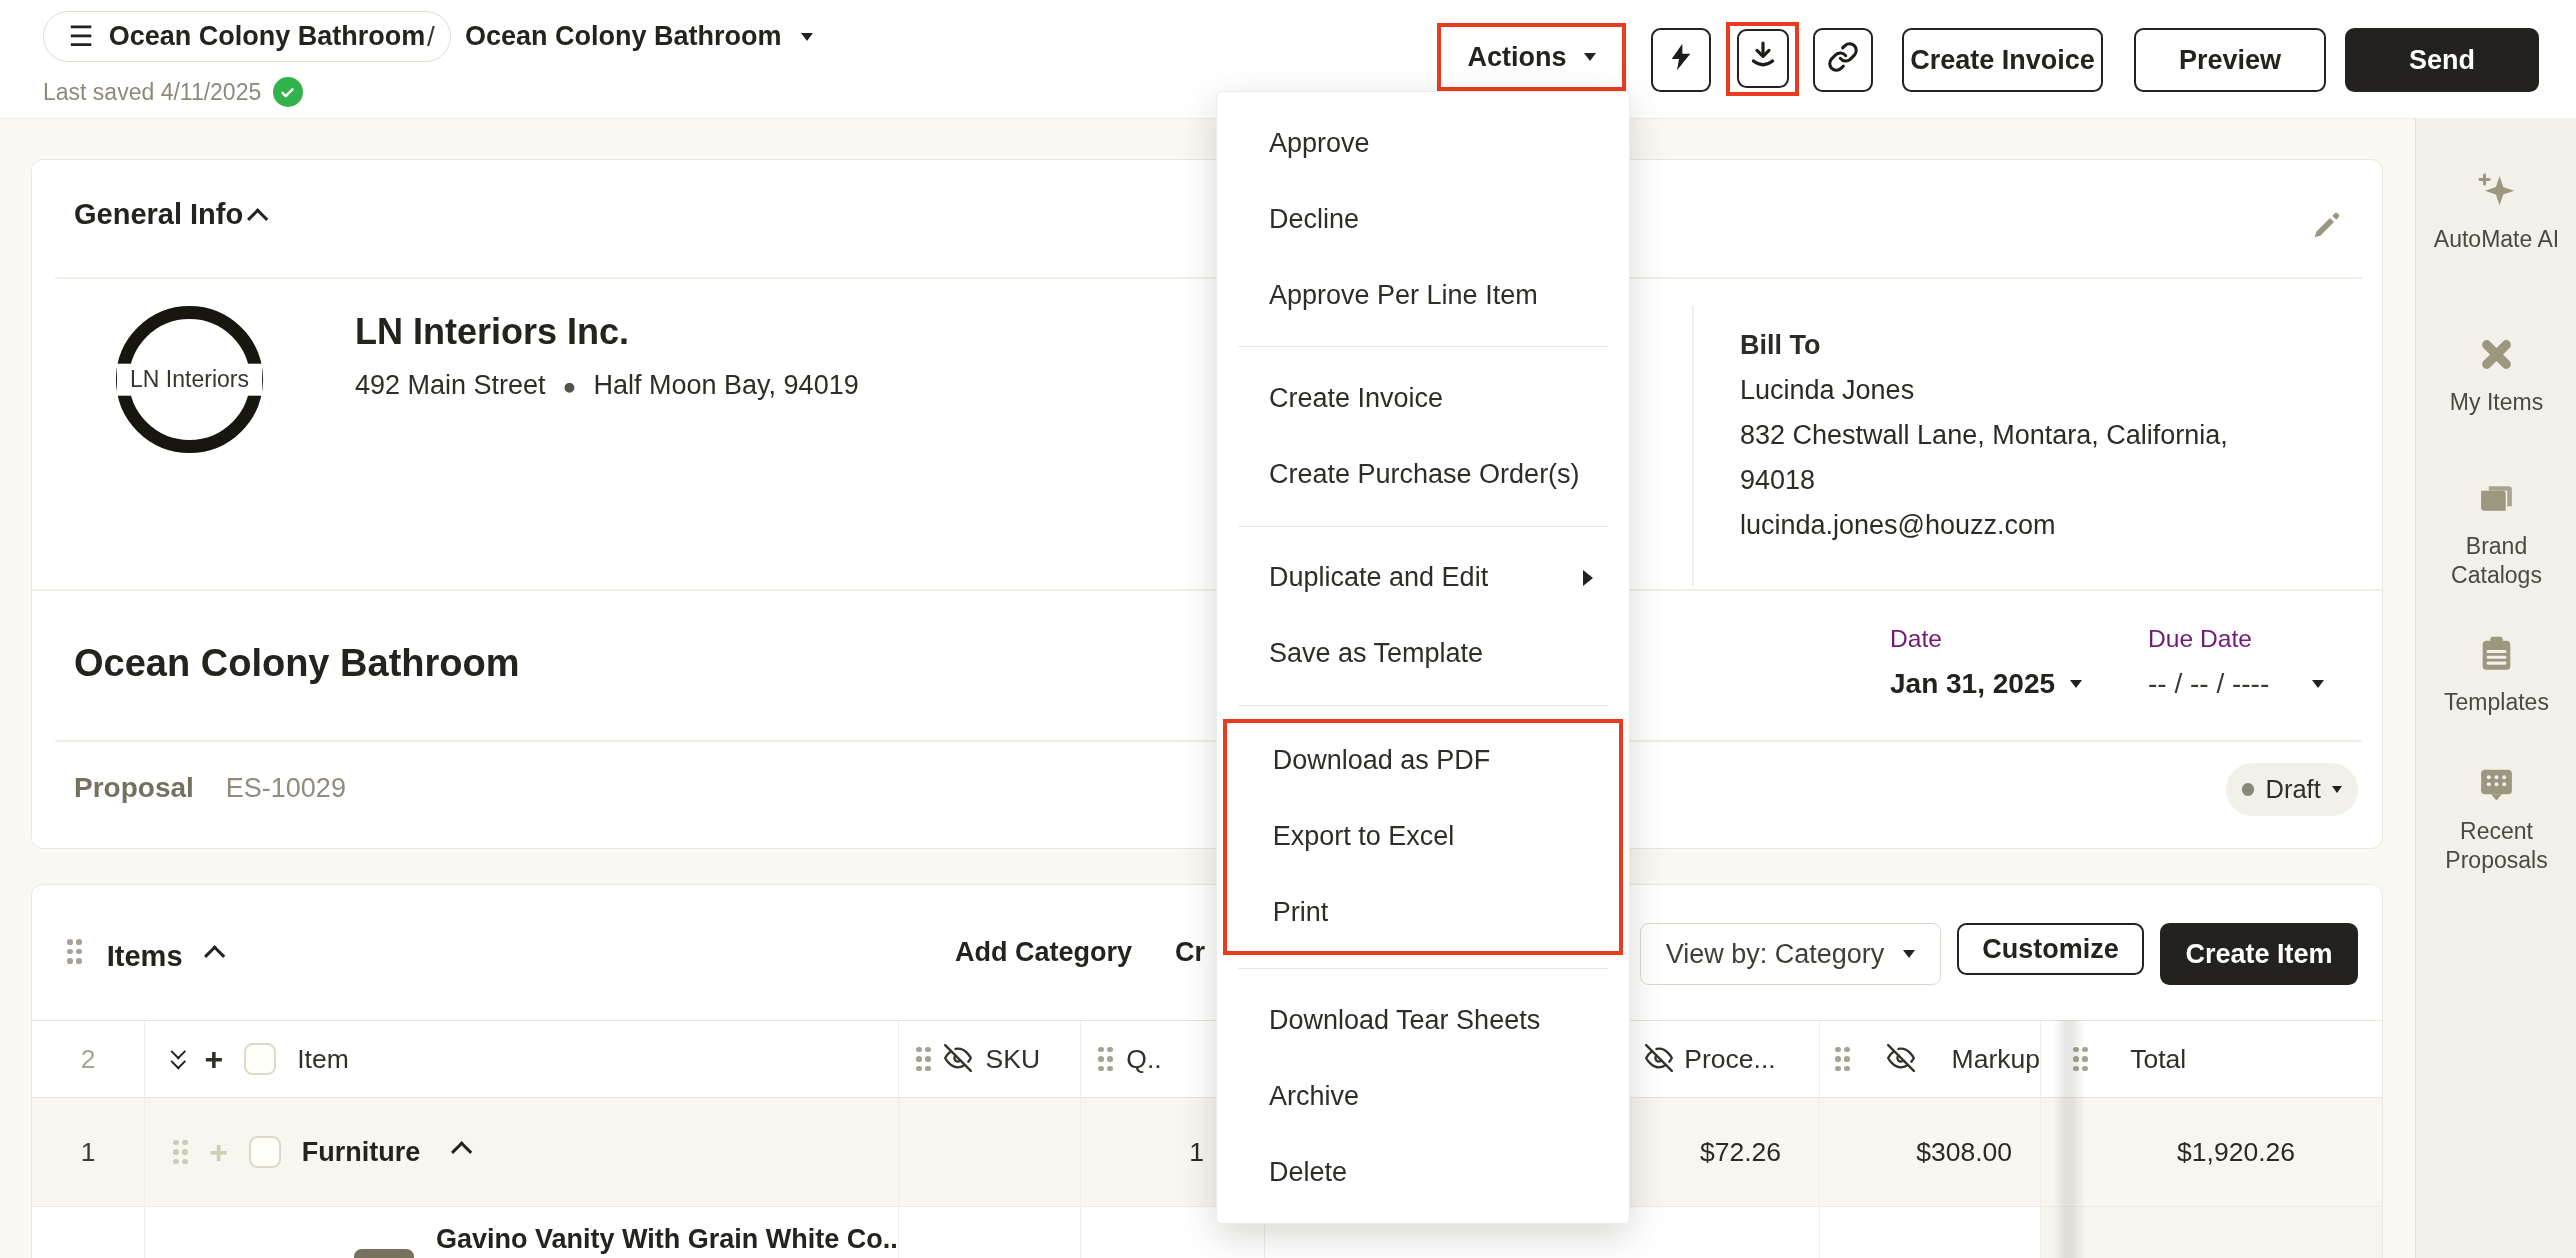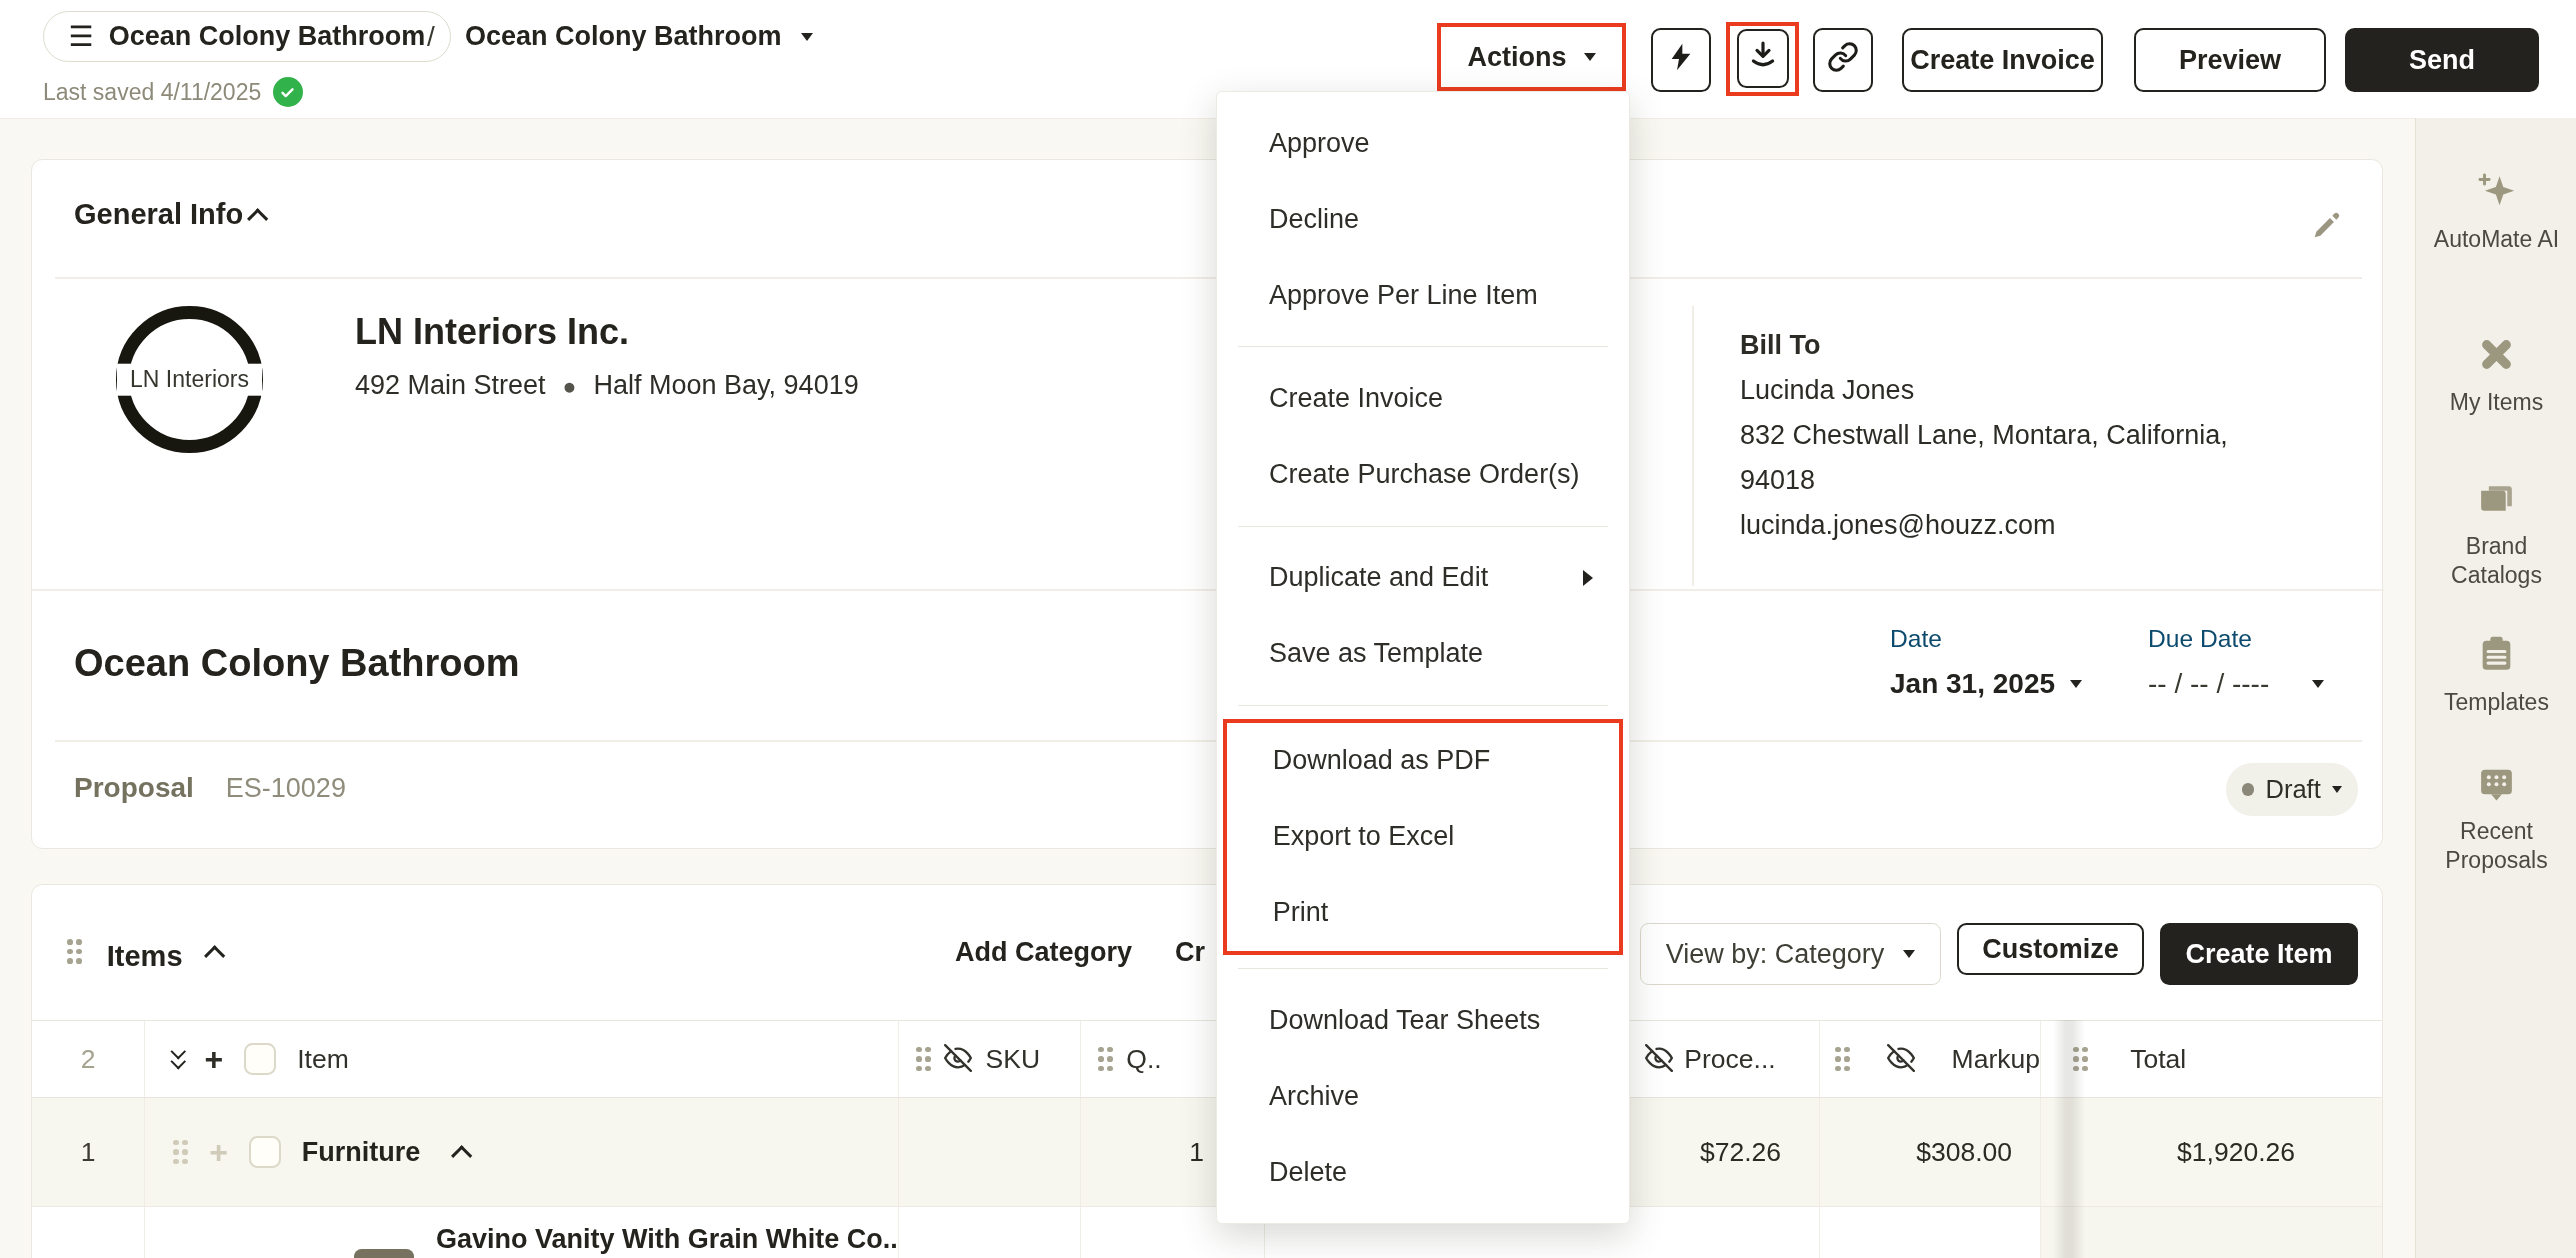--- a/index.html
+++ b/index.html
@@ -44,21 +44,21 @@
   .pencil{position:absolute;left:2279px;top:49px;color:#9b9681;}
   .logo{position:absolute;left:84px;top:146px;width:147px;height:147px;border:13.2px solid #17160f;border-radius:50%;box-sizing:border-box;}
   .logo span{position:absolute;left:-10%;top:50%;width:120%;transform:translateY(-50%);background:#fff;
              text-align:center;font-size:23px;color:#36352e;padding:2.8px 0;}
   .company{position:absolute;left:323px;top:151px;font-size:36px;font-weight:bold;}
   .addr{position:absolute;left:323px;top:210px;font-size:27px;color:#2e2d27;}
   .addr .dot{color:#55544c;margin:0 17px;font-size:23px;}
   .bill{position:absolute;left:1708px;top:163px;font-size:27px;line-height:45px;color:#2c2b25;}
   .bill .b{font-weight:bold;}
   .doc-title{position:absolute;left:42px;top:482px;font-size:38px;font-weight:bold;}
-  .dd-label{font-size:24.6px;color:#0c4a6e;}
+  .dd-label{font-size:24.6px;color:#701a75;}
   .dd-value{font-size:28px;font-weight:bold;display:flex;align-items:center;gap:15px;margin-top:15px;color:#23221e;}
   .proposal{position:absolute;left:42px;top:612px;display:flex;align-items:baseline;gap:32px;}
   .proposal .k{font-size:28px;font-weight:bold;color:#74715f;}
   .proposal .v{font-size:27px;color:#8f8c7b;}
   .draft-pill{position:absolute;left:2194px;top:603px;width:132px;height:53px;background:#f1f0e9;border-radius:26.5px;
               display:flex;align-items:center;justify-content:center;gap:11.3px;font-size:25.5px;color:#2f2e29;}
   .draft-pill .dot{width:12.3px;height:12.3px;border-radius:50%;background:#8b887a;}
 
   
   .drag{display:grid;grid-template-columns:5.7px 5.7px;grid-auto-rows:5.7px;gap:3.8px;}
@@ -97,21 +97,21 @@
   .tc.markup.val{justify-content:flex-end;padding-right:28px;}
   .tc.total{width:342px;padding-left:32px;gap:42px;}
   .tc.total.val{justify-content:flex-end;padding-right:88px;}
   .hlabel{font-size:26.5px;color:#31302a;}
   .cellv{font-size:26.5px;color:#2b2a24;}
   .rownum-h{font-size:26.5px;color:#a7a391;}
   .rownum{font-size:26.5px;color:#3c3a32;}
   .dblchv{display:flex;flex-direction:column;align-items:center;}
   .plus{font-size:32px;font-weight:bold;color:#2f2e29;line-height:1;}
   .plus.pale{color:#cfcbb8;}
-  .catname{font-size:27px;font-weight:bold;display:flex;align-items:center;gap:34px;}
+  .catname{font-size:27px;font-weight:bold;display:flex;gap:34px;}
   .shadowband{position:absolute;left:2021px;top:135px;width:32px;height:435px;z-index:5;
               background:linear-gradient(to right,rgba(70,68,60,0) 0%,rgba(70,68,60,0.13) 40%,rgba(70,68,60,0.13) 60%,rgba(70,68,60,0) 100%);}
   .thumb{position:absolute;left:209px;top:42px;width:60px;height:42px;background:#76725f;border-radius:7.6px;}
   .gavino{position:absolute;left:291px;top:17px;font-size:27px;font-weight:bold;white-space:nowrap;}
   .totalbg{background:#f6f5ee;}
 
   
   .menu{position:absolute;left:1216px;top:91px;width:414px;background:#fff;border:0.9px solid #eceae3;border-radius:5.7px;
         box-shadow:0 11.3px 36px rgba(60,58,50,0.20);z-index:40;padding:13.2px 0;box-sizing:border-box;}
   .mi{height:76px;display:flex;align-items:center;justify-content:space-between;padding:0 36px 0 52px;font-size:27px;color:#2e2d28;cursor:pointer;}

